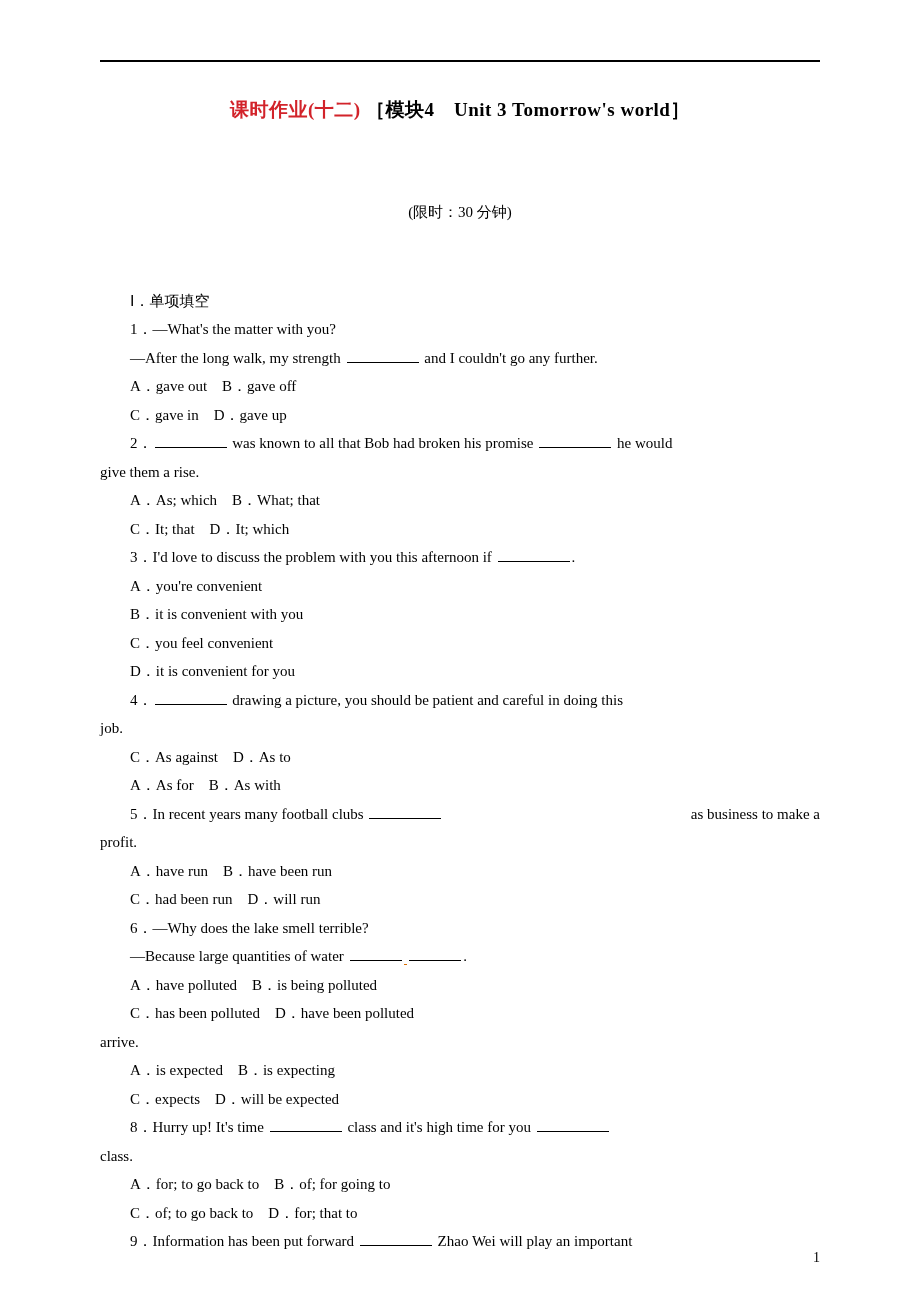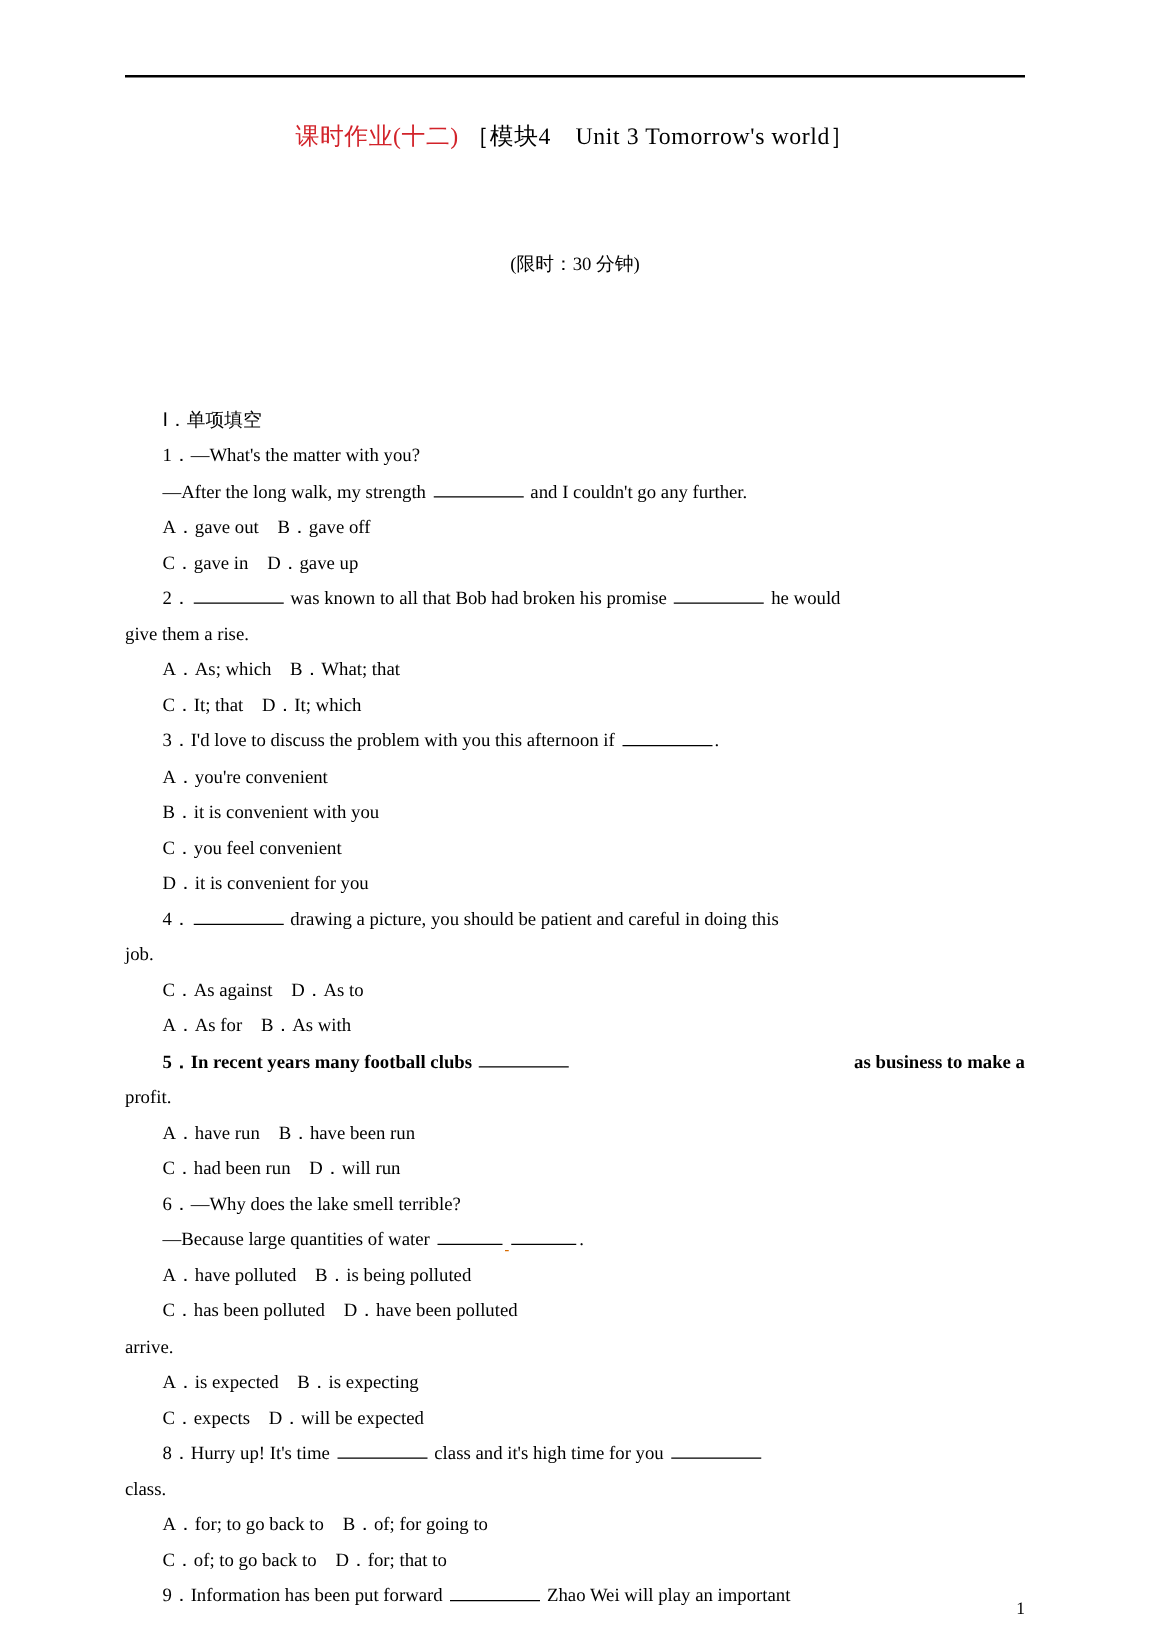--- a/index.html
+++ b/index.html
@@ -19,34 +19,34 @@
     position: relative;
   }
   .top-rule {
     border: none;
     border-top: 2px solid #000;
     margin: 0 0 30px 0;
   }
   .title {
     text-align: center;
     font-size: 19px;
-    font-weight: normal;
+    font-weight: bold;
     margin-bottom: 70px;
     letter-spacing: 0.5px;
   }
   .title-red {
     color: #d2232a;
   }
   .title-black {
     color: #000;
   }
   .timebox {
     text-align: center;
     font-size: 15px;
-    margin-bottom: 96px;
+    margin-bottom: 60px;
   }
   .qblock {
     font-size: 15px;
   }
   .indent {
     text-indent: 2em;
   }
   .noindent {
     text-indent: 0;
   }
@@ -123,21 +123,21 @@
       <span>4．</span><span class="blank"></span><span> drawing a picture, you should be patient and careful in doing this</span>
     </div>
     <div class="noindent">job.</div>
     <div class="indent">
       <span>C．As against</span>　<span>D．As to</span>
     </div>
     <div class="indent">
       <span>A．As for</span>　<span>B．As with</span>
     </div>
 
-    <div class="indent" style="display:flex; justify-content:space-between;font-weight:bold;">
+    <div class="indent" style="display:flex; justify-content:space-between;">
       <span><span>5．In recent years many football clubs </span><span class="blank"></span></span>
       <span> as business to make a</span>
     </div>
     <div class="noindent">profit.</div>
     <div class="indent">
       <span>A．have run</span>　<span>B．have been run</span>
     </div>
     <div class="indent">
       <span>C．had been run</span>　<span>D．will run</span>
     </div>

